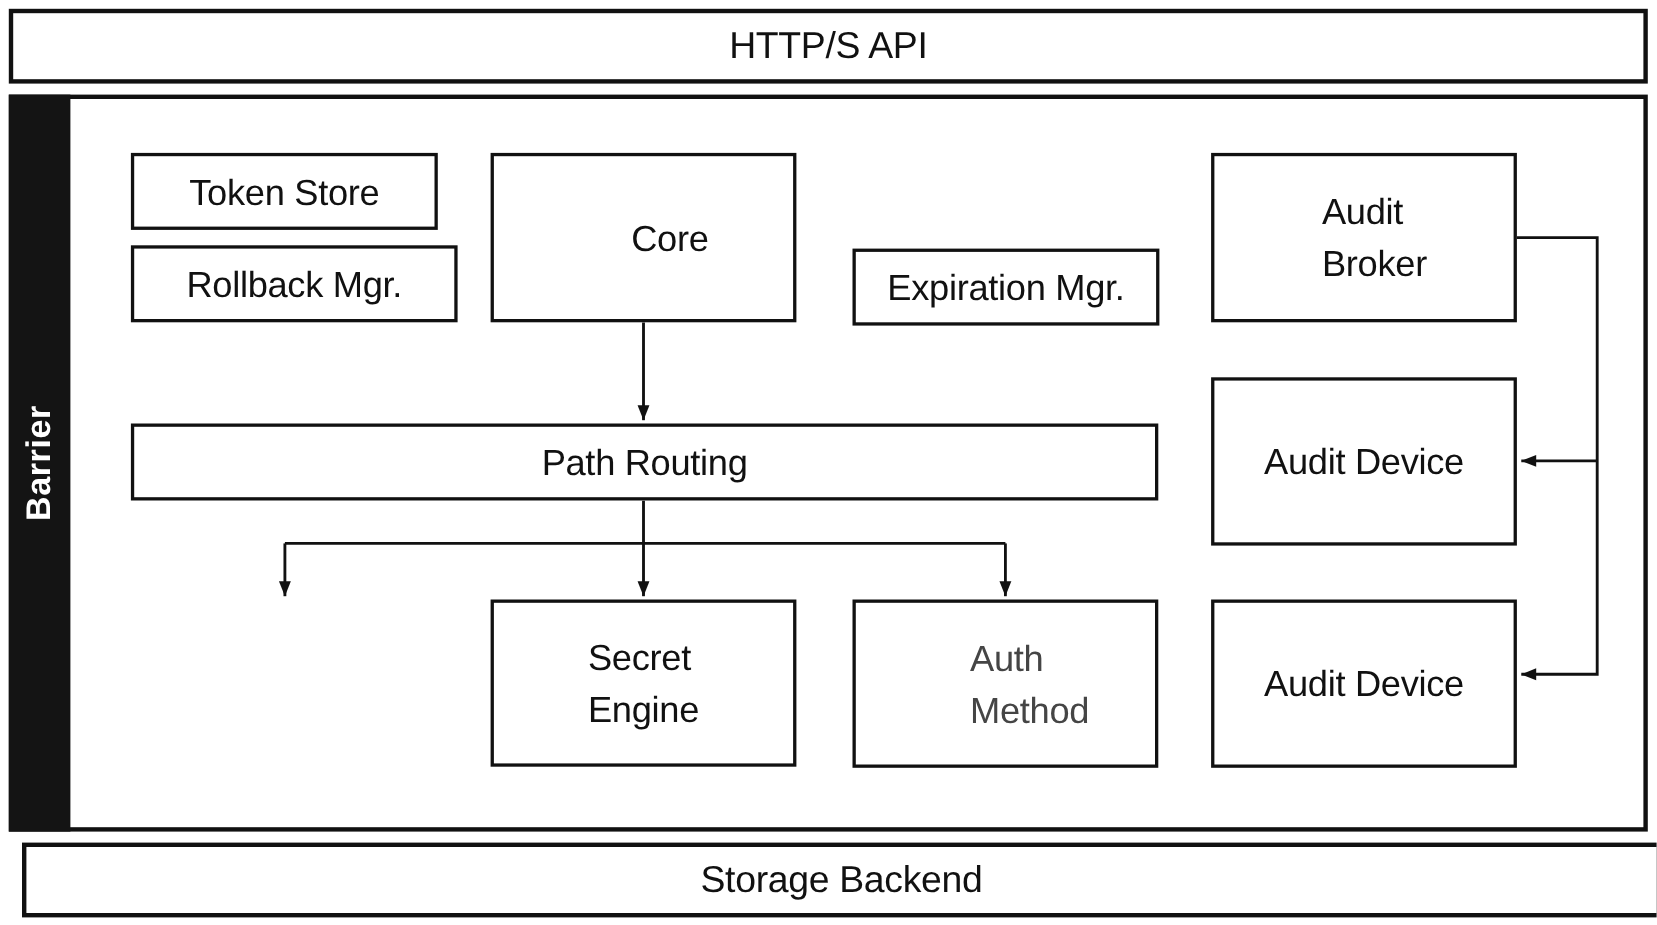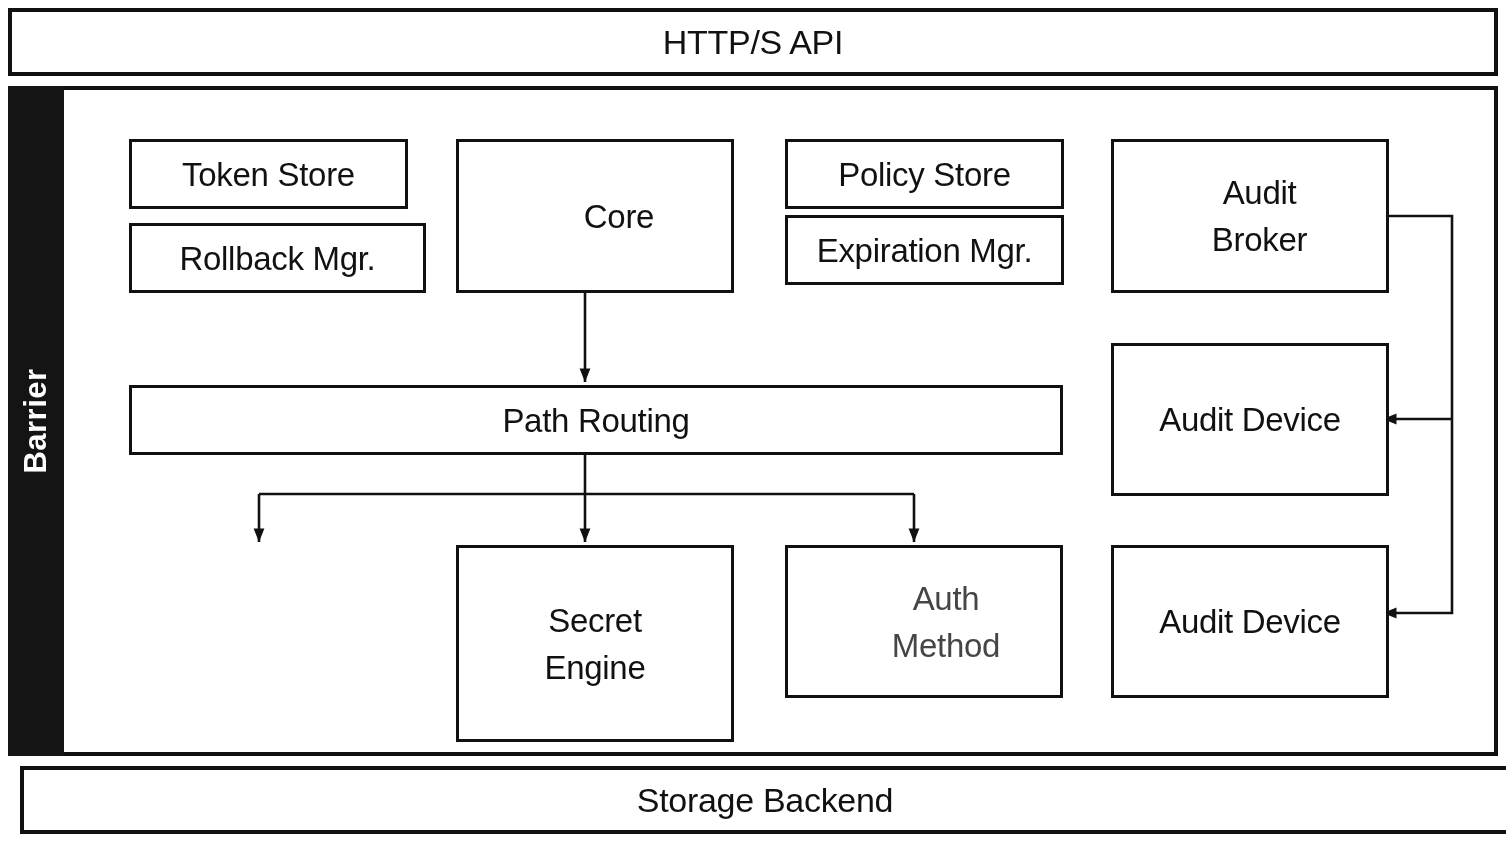--- a/index.html
+++ b/index.html
@@ -30,37 +30,36 @@
   .barrier-strip{
     position:absolute;left:8px;top:86px;width:56px;height:670px;
     background:var(--barrier-bg);display:flex;align-items:center;justify-content:center;
   }
   .barrier-label{
     color:var(--barrier-text);font-weight:bold;font-size:31px;letter-spacing:0.5px;
     transform:rotate(-90deg);white-space:nowrap;
   }
   .box{
     position:absolute;border:3px solid var(--line);background:var(--bg);
-    display:flex;align-items:center;justify-content:center;text-align:center;
+    display:flex;align-items:center;justify-content:center;
     font-size:33px;line-height:47px;letter-spacing:-0.3px;white-space:pre-line;
     color:var(--text);
-    margin-left:10px;
   }
   .box.muted{color:var(--muted-text);}
   
   .n-token{left:119px;top:139px;width:279px;height:70px;}
   .n-rollback{left:119px;top:223px;width:297px;height:70px;}
   .n-core{left:446px;top:139px;width:278px;height:154px;padding-left:48px;}
   .n-policy{left:775px;top:139px;width:279px;height:70px;}
-  .n-expiration{left:775px;top:215px;width:279px;height:70px;}
+  .n-expiration{left:775px;top:226px;width:279px;height:70px;}
   .n-audit-broker{left:1101px;top:139px;width:278px;height:154px;padding-left:19px;}
   .n-path-routing{left:119px;top:385px;width:934px;height:70px;}
   .n-audit-device-top{left:1101px;top:343px;width:278px;height:153px;}
   .n-system{left:119px;top:545px;width:278px;height:153px;}
-  .n-secret{left:446px;top:545px;width:278px;height:197px;}
+  .n-secret{left:446px;top:545px;width:278px;height:152px;}
   .n-auth{left:775px;top:545px;width:278px;height:153px;padding-left:44px;}
   .n-audit-device-bottom{left:1101px;top:545px;width:278px;height:153px;}
   .wires{position:absolute;left:0;top:0;width:1506px;height:841px;pointer-events:none;}
   .wires path{stroke:var(--line);stroke-width:2.6;fill:none;}
 </style>
 </head>
 <body>
 
 <div class="canvas">
 
@@ -91,23 +90,20 @@
 
   <div class="box n-token">
     <span>Token Store</span>
   </div>
   <div class="box n-rollback">
     <span>Rollback Mgr.</span>
   </div>
   <div class="box n-core">
     <span>Core</span>
   </div>
-  <div class="box n-policy">
-    <span>Policy Store</span>
-  </div>
   <div class="box n-expiration">
     <span>Expiration Mgr.</span>
   </div>
   <div class="box n-audit-broker">
     <span>Audit
 Broker</span>
   </div>
   <div class="box n-path-routing">
     <span>Path Routing</span>
   </div>

